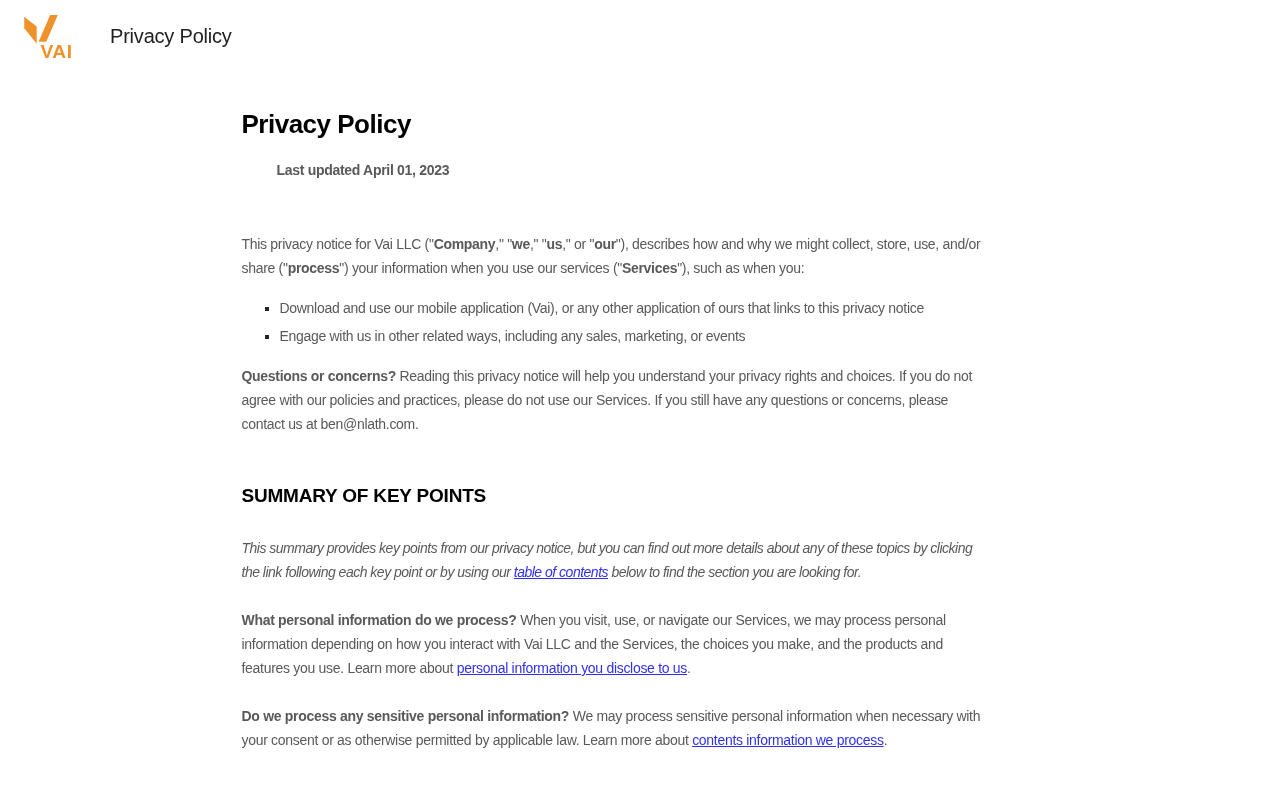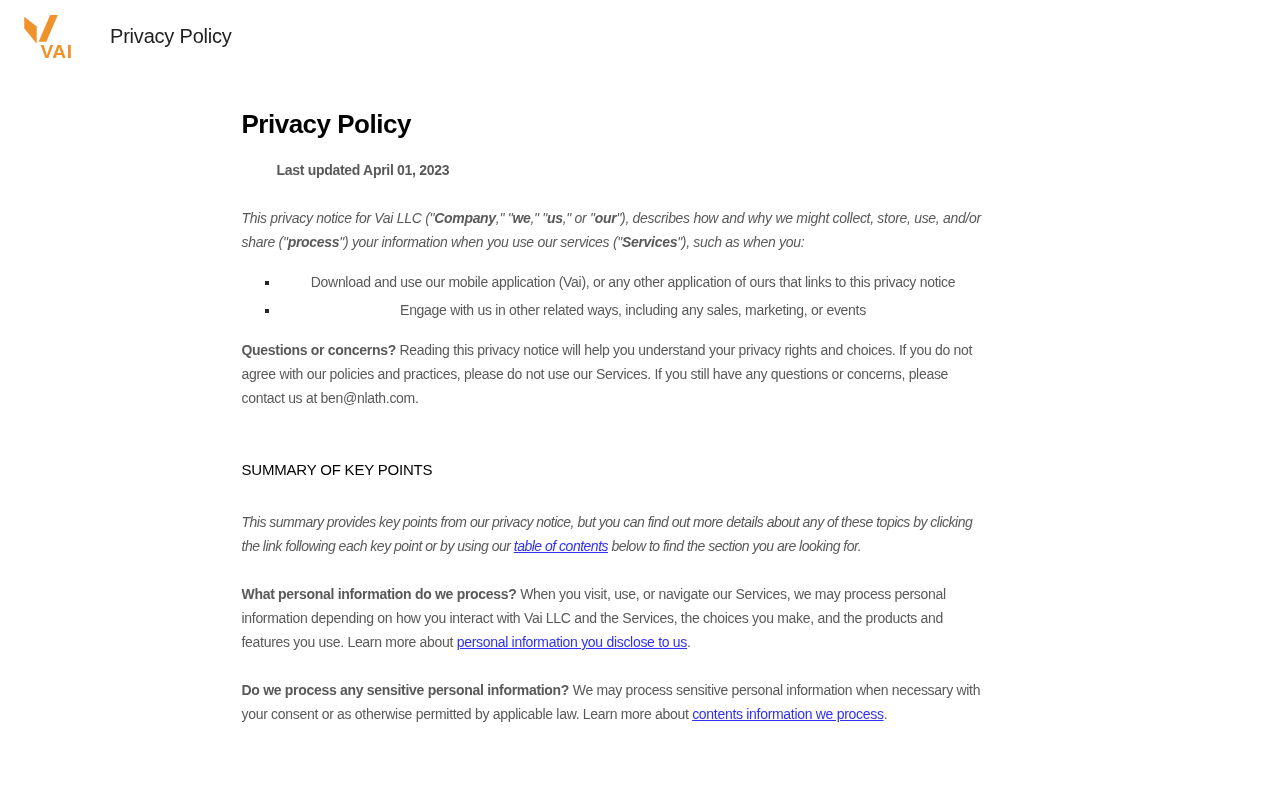--- a/index.html
+++ b/index.html
@@ -42,36 +42,35 @@
     line-height: 28px;
     font-weight: 700;
     letter-spacing: -0.5px;
   }
   .last-updated {
     margin: 20px 0 0 0;
     font-weight: 700;
     padding-left: 35px;
   }
   .para { margin: 24px 0 0 0; }
-  .intro-para { margin-top: 24px; font-style: italic; }
+  .intro-para { margin-top: 50px; }
   .after-list { margin-top: 16px; }
   ul.notice-list {
     margin: 16px 0 0 0;
     padding-left: 38px;
     list-style-type: square;
-    text-align: center;
   }
   ul.notice-list li::marker { color: #262626; }
   ul.notice-list li + li { margin-top: 4px; }
   h2.section-heading {
     margin: 48px 0 0 0;
     color: var(--color-heading, #000000);
-    font-size: 15px;
+    font-size: 19px;
     line-height: 24px;
-    font-weight: 400;
+    font-weight: 700;
     letter-spacing: -0.2px;
   }
   .summary-para {
     margin-top: 28px;
     font-weight: 400;
     font-style: italic;
     letter-spacing: -0.5px;
   }
   .b { font-weight: 700; }
   a.lnk {

